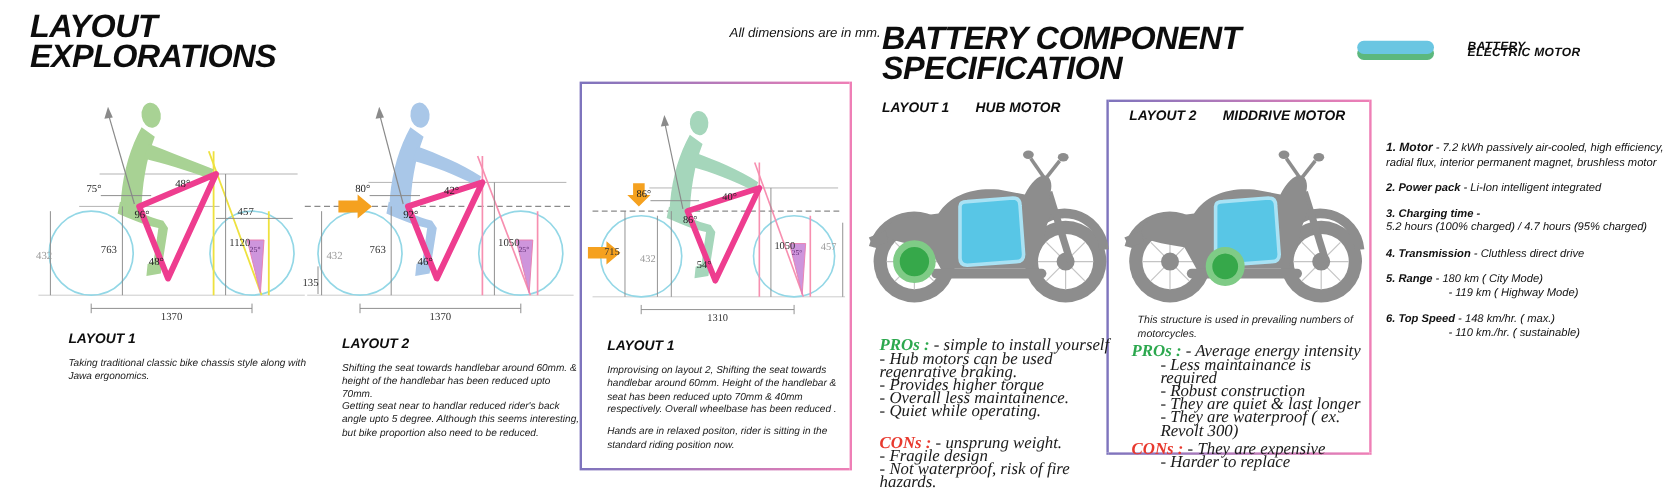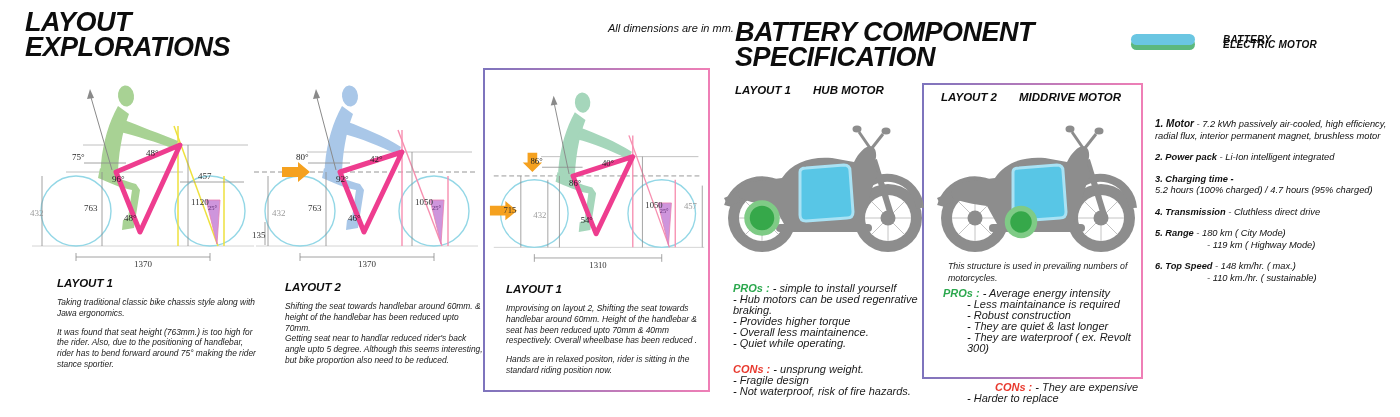--- a/index.html
+++ b/index.html
@@ -16,21 +16,21 @@
 
   .gradient-box { border:2px solid; border-image:linear-gradient(90deg,#7e74bd,#ef7fb6) 1; background:#fff; }
 
   .section-head { font-weight:800; font-style:italic; font-size:11.5px; color:#0d0d0d; }
   .section-head .gap { display:inline-block; width:22px; }
 
   .legend-row { display:flex; align-items:center; }
   .legend-pill { width:64px; height:11px; border-radius:6px; }
   .legend-label { font-weight:800; font-style:italic; font-size:10px; color:#0d0d0d; margin-left:28px; letter-spacing:0.3px; }
 
-  .pc-block { font-style:italic; font-size:11px; line-height:11px; color:#1a1a1a; }
+  .pc-block { font-style:italic; font-size:14px; line-height:11px; color:#1a1a1a;font-family:Liberation Serif, serif; }
   .pc-label { font-weight:700; }
   .pc-indent { }
   .pc-indent2 { margin-left:24px; }
 
   .desc-text { font-style:italic; font-size:8.8px; line-height:11.5px; color:#1a1a1a; }
 
   .spec-list { width:250px; }
   .spec-item { font-style:italic; font-size:9.3px; line-height:11.5px; color:#111; margin-bottom:10px; }
   .spec-name { font-weight:800; }
   .spec-item.first .spec-name { font-size:10px; }
@@ -198,21 +198,20 @@
     <text class="dim-label" x="16" y="140">715</text>
     <text class="dim-label" x="163" y="135">1050</text>
     <text class="dim-label light" x="47" y="146">432</text>
     <text class="dim-label light" x="203" y="136">457</text>
     <text class="wb-label" x="114" y="197">1310</text>
   </svg>
 
   <div class="abs" style="left:57px; top:277px; width:205px;">
     <div class="layout-head">LAYOUT 1</div>
     <div class="layout-para">Taking traditional classic bike chassis style along with Jawa ergonomics.</div>
-    <div class="layout-para">It was found that seat height (763mm.) is too high for the rider. Also, due to the positioning of handlebar, rider has to bend forward around 75° making the rider stance sportier.</div>
   </div>
 
   <div class="abs" style="left:285px; top:281px; width:198px;">
     <div class="layout-head">LAYOUT 2</div>
     <div class="layout-para">Shifting the seat towards handlebar around 60mm. &amp; height of the handlebar has been reduced upto 70mm.</div>
     <div class="layout-para tight">Getting seat near to handlar reduced rider's back angle upto 5 degree. Although this seems interesting, but bike proportion also need to be reduced.</div>
   </div>
 
   <div class="abs" style="left:506px; top:283px; width:192px;">
     <div class="layout-head">LAYOUT 1</div>
@@ -341,21 +340,21 @@
   <div class="abs desc-text" style="left:948px; top:261px; width:180px;">This structure is used in prevailing numbers of motorcycles.</div>
   <div class="abs pc-block" style="left:943px; top:288px; width:195px;">
     <div>
       <span class="pc-label" style="color: rgb(44, 168, 78);">PROs :</span>
       <span>- Average energy intensity</span>
     </div>
     <div class="pc-indent2">- Less maintainance is required</div>
     <div class="pc-indent2">- Robust construction</div>
     <div class="pc-indent2">- They are quiet &amp; last longer</div>
     <div class="pc-indent2">- They are waterproof ( ex. Revolt 300)</div>
-    <div style="margin-top:28px;text-align:right;">
+    <div style="margin-top:4px;">
       <span class="pc-label" style="color: rgb(232, 57, 46);">CONs :</span>
       <span>- They are expensive</span>
     </div>
     <div class="pc-indent2">- Harder to replace</div>
   </div>
 
   <div class="abs spec-list" style="left:1155px; top:118px;">
     <div class="spec-item first">
       <span class="spec-name">1. Motor</span><span> - 7.2 kWh passively air-cooled, high efficiency, radial flux, interior permanent magnet, brushless motor</span>
     </div>

